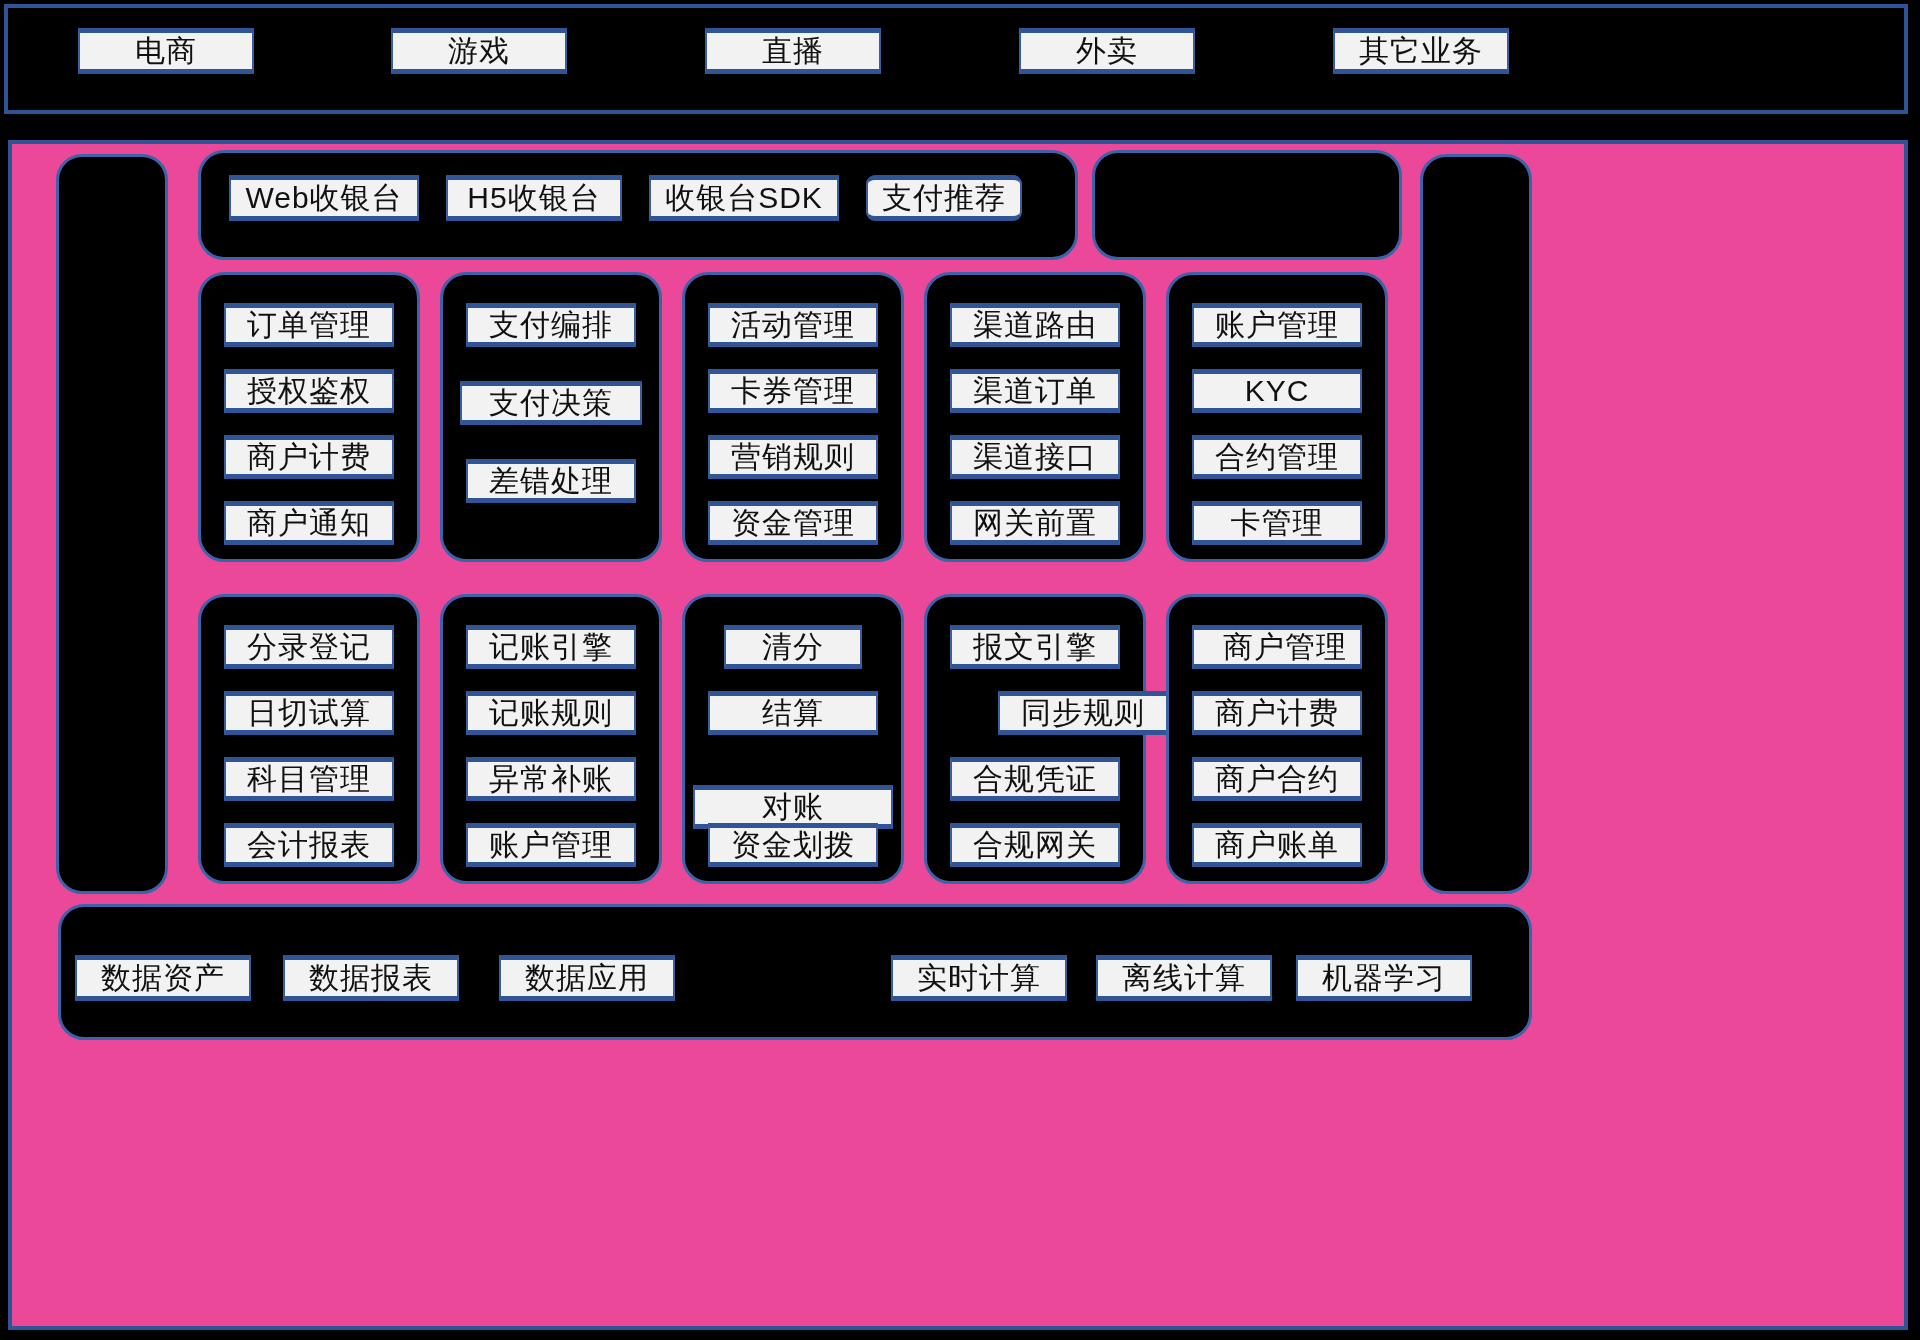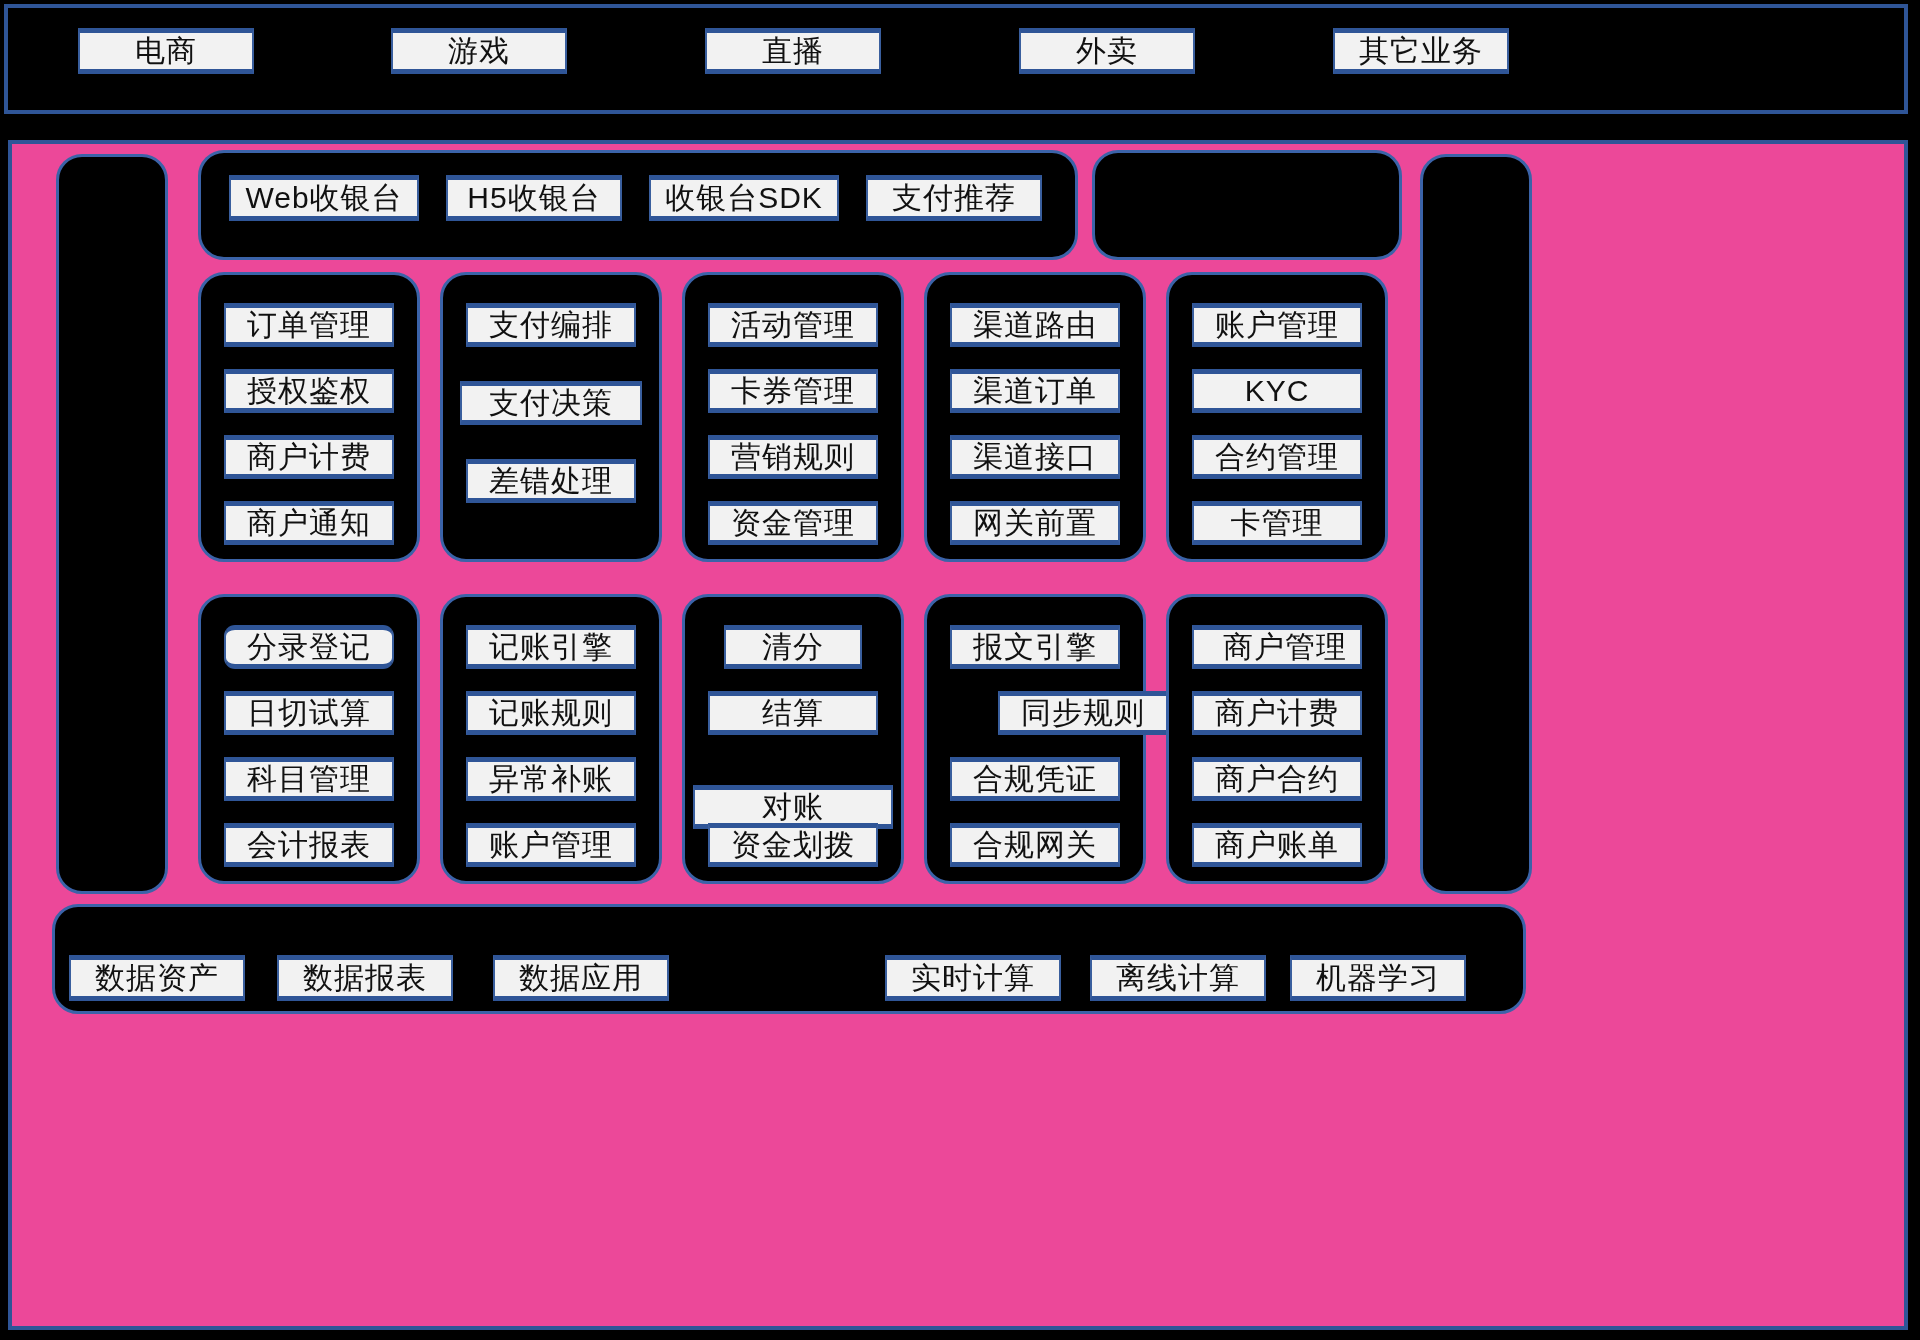--- a/index.html
+++ b/index.html
@@ -117,21 +117,21 @@
   </div>
 
   <div class="panel empty-panel" style="left: 1408px; top: 10px; width: 112px; height: 740px;">
     <span></span>
   </div>
 
   <div class="panel" style="left: 186px; top: 6px; width: 880px; height: 110px;">
     <div class="chip data-chip" style="top: 22px; left: 28px; width: 190px;">Web收银台</div>
     <div class="chip data-chip" style="top: 22px; left: 245px; width: 176px;">H5收银台</div>
     <div class="chip data-chip" style="top: 22px; left: 448px; width: 190px;">收银台SDK</div>
-    <div class="chip data-chip" style="top: 22px; left: 665px; width: 176px;">支付推荐</div>
+    <div class="chip data-chip" style="top: 22px; left: 665px; width: 156px; border-radius: 9px;">支付推荐</div>
   </div>
 
   <div class="panel empty-panel" style="left: 1080px; top: 6px; width: 310px; height: 110px;">
     <span></span>
   </div>
 
   <div id="row0">
       <div class="panel" style="left: 186px; top: 128px; width: 222px; height: 290px;">
         <div class="chip col-chip" style="top: 28px; width: 170px;">订单管理</div>
         <div class="chip col-chip" style="top: 94px; width: 170px;">授权鉴权</div>
@@ -158,21 +158,21 @@
       <div class="panel" style="left: 1154px; top: 128px; width: 222px; height: 290px;">
         <div class="chip col-chip" style="top: 28px; width: 170px;">账户管理</div>
         <div class="chip col-chip" style="top: 94px; width: 170px;">KYC</div>
         <div class="chip col-chip" style="top: 160px; width: 170px;">合约管理</div>
         <div class="chip col-chip" style="top: 226px; width: 170px;">卡管理</div>
       </div>
     </div>
 
   <div id="row1">
       <div class="panel" style="left: 186px; top: 450px; width: 222px; height: 290px;">
-        <div class="chip col-chip" style="top: 28px; width: 170px; border-radius: 11px;">分录登记</div>
+        <div class="chip col-chip" style="top: 28px; width: 170px;">分录登记</div>
         <div class="chip col-chip" style="top: 94px; width: 170px;">日切试算</div>
         <div class="chip col-chip" style="top: 160px; width: 170px;">科目管理</div>
         <div class="chip col-chip" style="top: 226px; width: 170px;">会计报表</div>
       </div>
       <div class="panel" style="left: 428px; top: 450px; width: 222px; height: 290px;">
         <div class="chip col-chip" style="top: 28px; width: 170px;">记账引擎</div>
         <div class="chip col-chip" style="top: 94px; width: 170px;">记账规则</div>
         <div class="chip col-chip" style="top: 160px; width: 170px;">异常补账</div>
         <div class="chip col-chip" style="top: 226px; width: 170px;">账户管理</div>
       </div>
@@ -189,21 +189,21 @@
         <div class="chip col-chip" style="top: 226px; width: 170px;">合规网关</div>
       </div>
       <div class="panel" style="left: 1154px; top: 450px; width: 222px; height: 290px;">
         <div class="chip col-chip" style="top: 28px; width: 170px; padding-left: 16px;">商户管理</div>
         <div class="chip col-chip" style="top: 94px; width: 170px;">商户计费</div>
         <div class="chip col-chip" style="top: 160px; width: 170px;">商户合约</div>
         <div class="chip col-chip" style="top: 226px; width: 170px;">商户账单</div>
       </div>
     </div>
 
-  <div class="panel" style="left: 40px; top: 760px; width: 1474px; height: 110px;">
+  <div class="panel" style="left: 46px; top: 760px; width: 1474px; height: 136px;">
     <div class="chip data-chip" style="left: 14px; width: 176px;">数据资产</div>
     <div class="chip data-chip" style="left: 222px; width: 176px;">数据报表</div>
     <div class="chip data-chip" style="left: 438px; width: 176px;">数据应用</div>
     <div class="chip data-chip" style="left: 830px; width: 176px;">实时计算</div>
     <div class="chip data-chip" style="left: 1035px; width: 176px;">离线计算</div>
     <div class="chip data-chip" style="left: 1235px; width: 176px;">机器学习</div>
   </div>
 
 </div>
 

